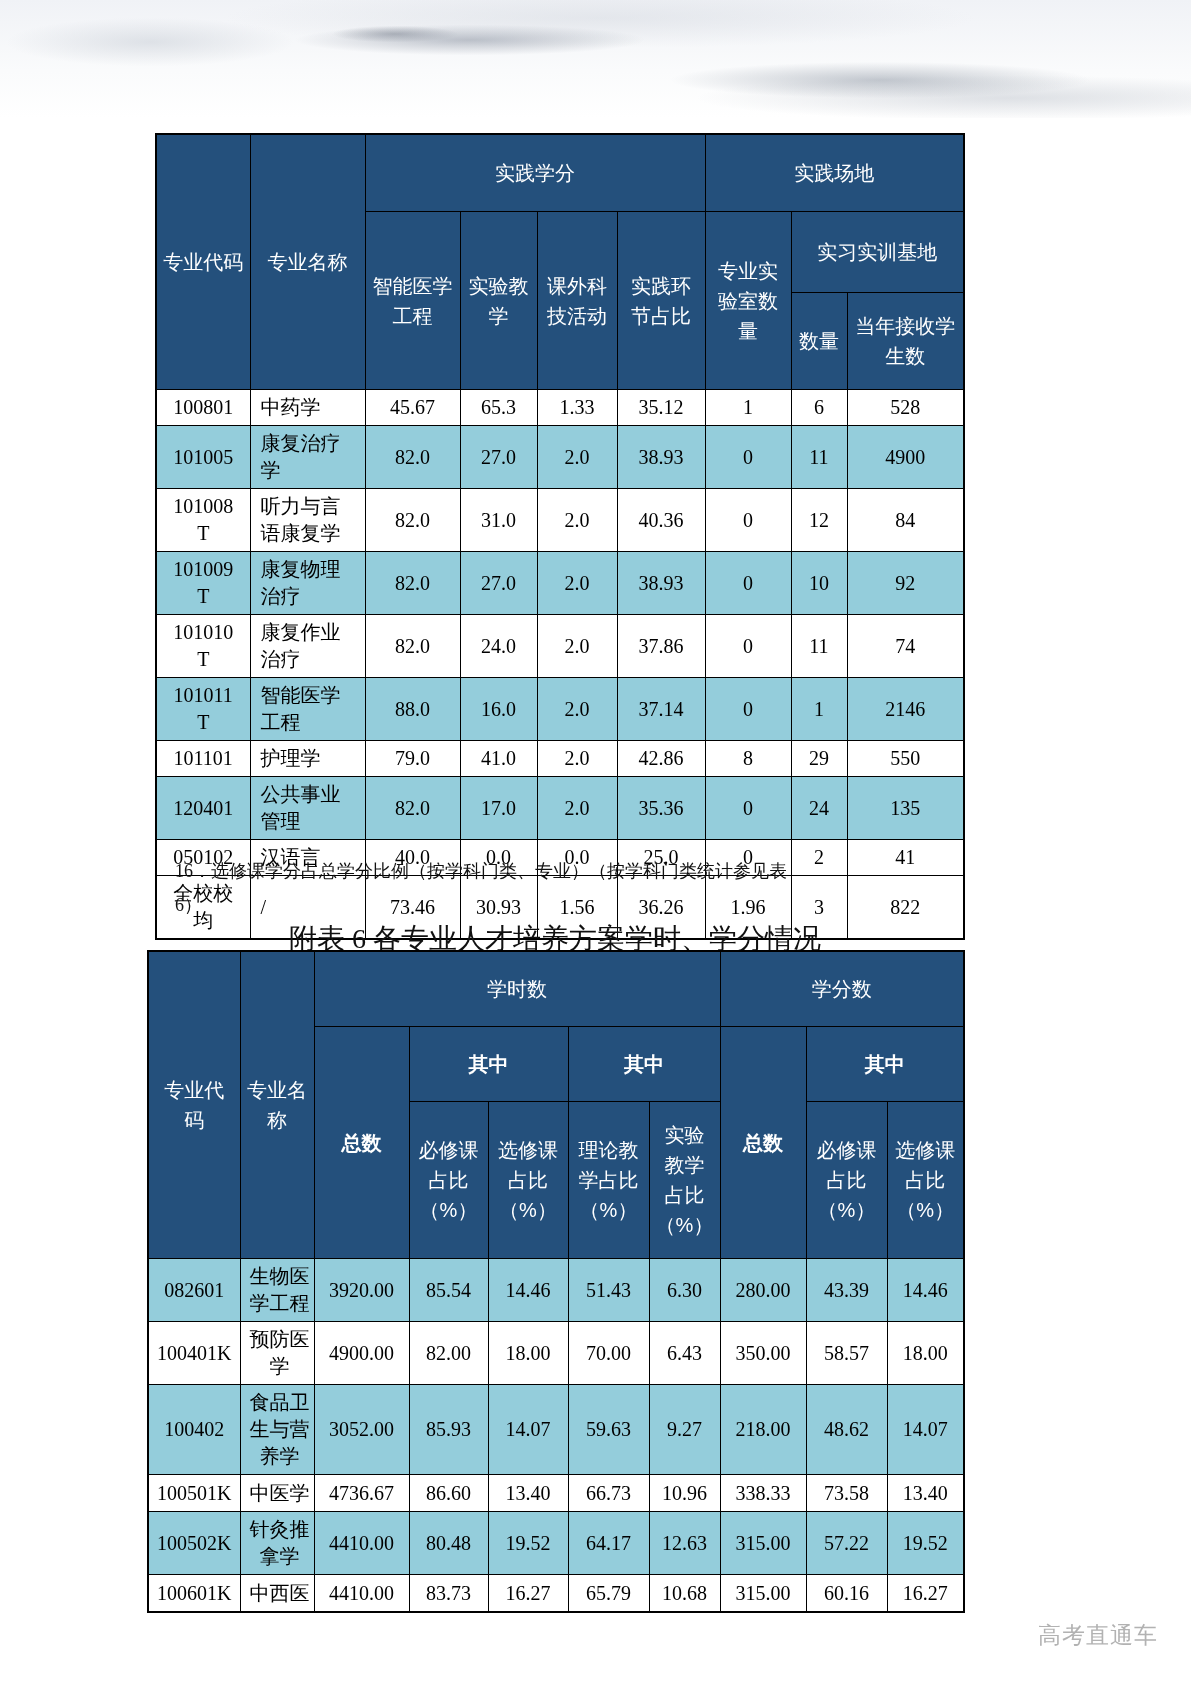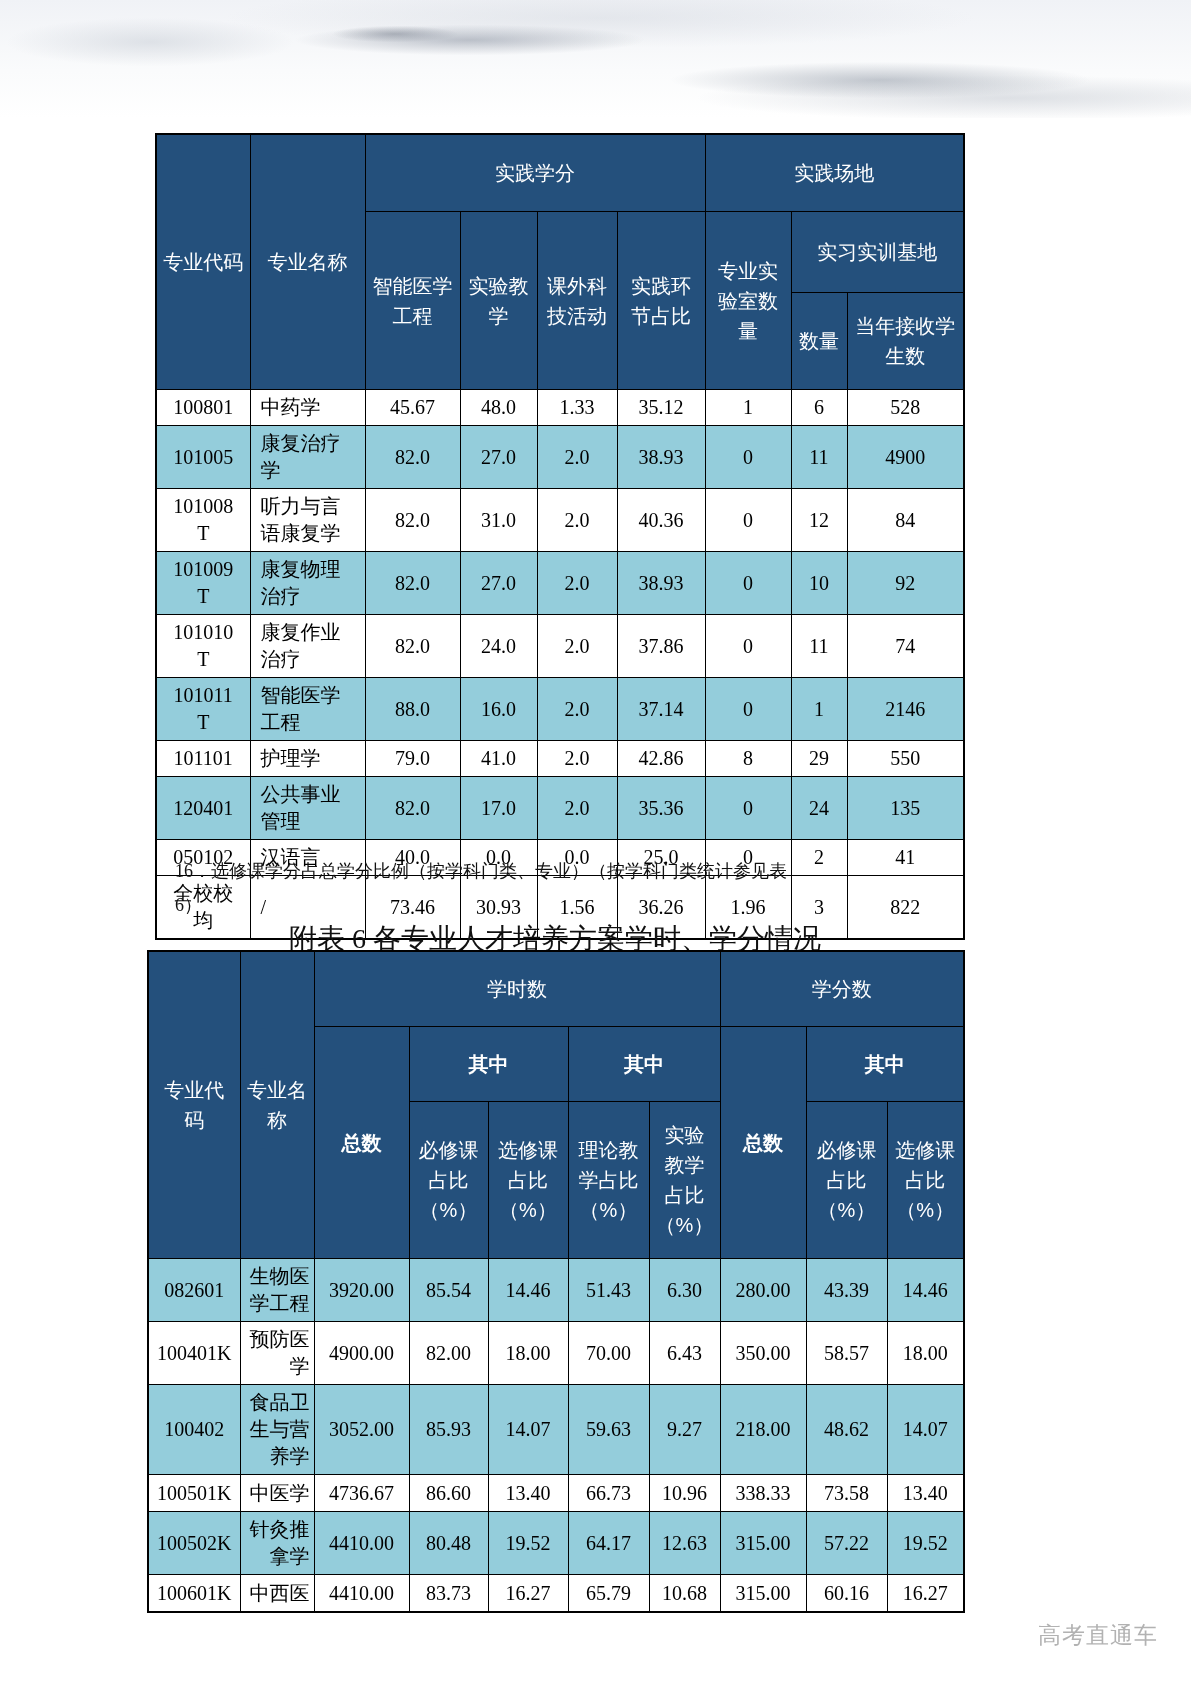--- a/index.html
+++ b/index.html
@@ -48,21 +48,21 @@
   .t1 td:first-child{padding:4px 14px;}
   .t1 td:nth-child(2){text-align:left;padding-left:10px;padding-right:10px;}
   .t1 tr.h1 th{height:40px;}
   .t1 tr.h2 th{height:44px;}
   .t1 tr.h3 th{height:50px;}
   .t1 td{height:26px;}
   
   #caption6{position:absolute;top:920px;left:147px;width:816px;text-align:center;
     font-size:28px;color:#111;}
   #table2-wrap{position:absolute;top:950px;left:147px;}
-  .t2 td:nth-child(2){text-align:right;padding-left:9px;padding-right:4px;}
+  .t2 td:nth-child(2){text-align:center;padding-left:9px;padding-right:4px;}
   .t2 tr.h1 th{height:38px;}
   .t2 tr.h2 th{height:38px;font-weight:bold;}
   .t2 tr.h3 th{height:118px;}
   .t2 td{height:28px;}
   
   #para16{
     position:absolute;top:854px;left:175px;width:812px;
     font-size:18px;line-height:34px;color:#111;
   }
   
@@ -108,21 +108,21 @@
       <tr class="h3">
         <th>数量</th>
         <th>当年接收学生数</th>
       </tr>
     </thead>
     <tbody>
         <tr>
           <td>100801</td>
           <td>中药学</td>
           <td>45.67</td>
-          <td>48.0</td>
+          <td>65.3</td>
           <td>1.33</td>
           <td>35.12</td>
           <td>1</td>
           <td>6</td>
           <td>528</td>
         </tr>
         <tr class="shaded">
           <td>101005</td>
           <td>康复治疗学</td>
           <td>82.0</td>

